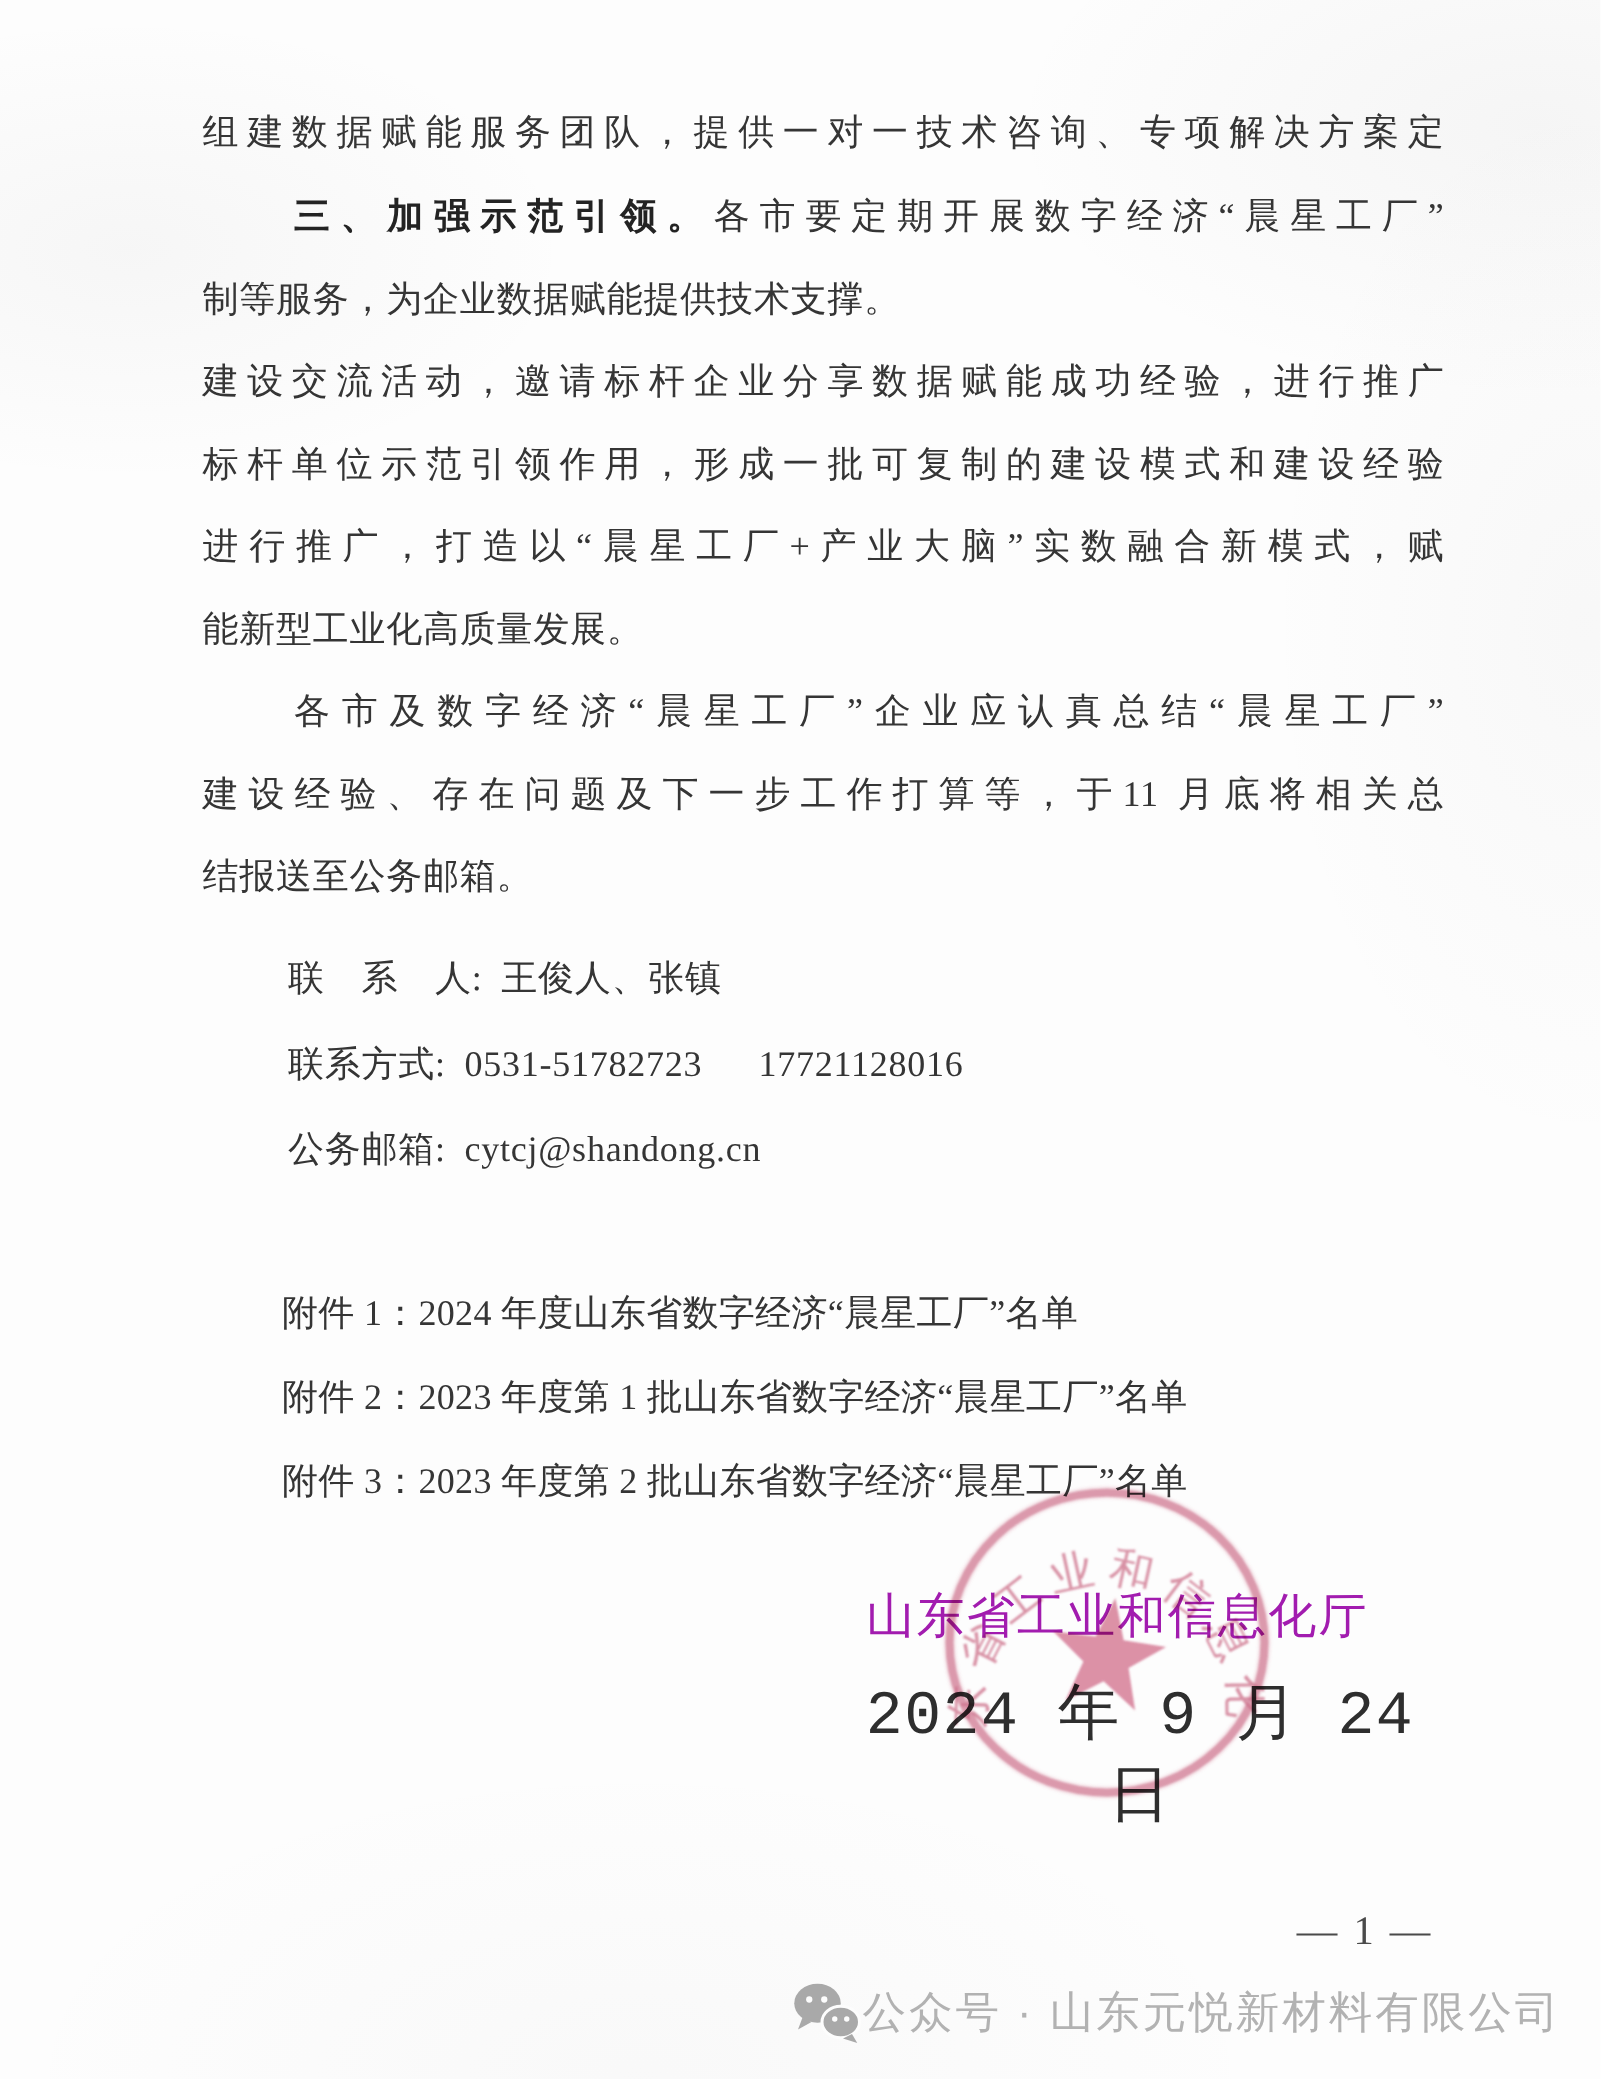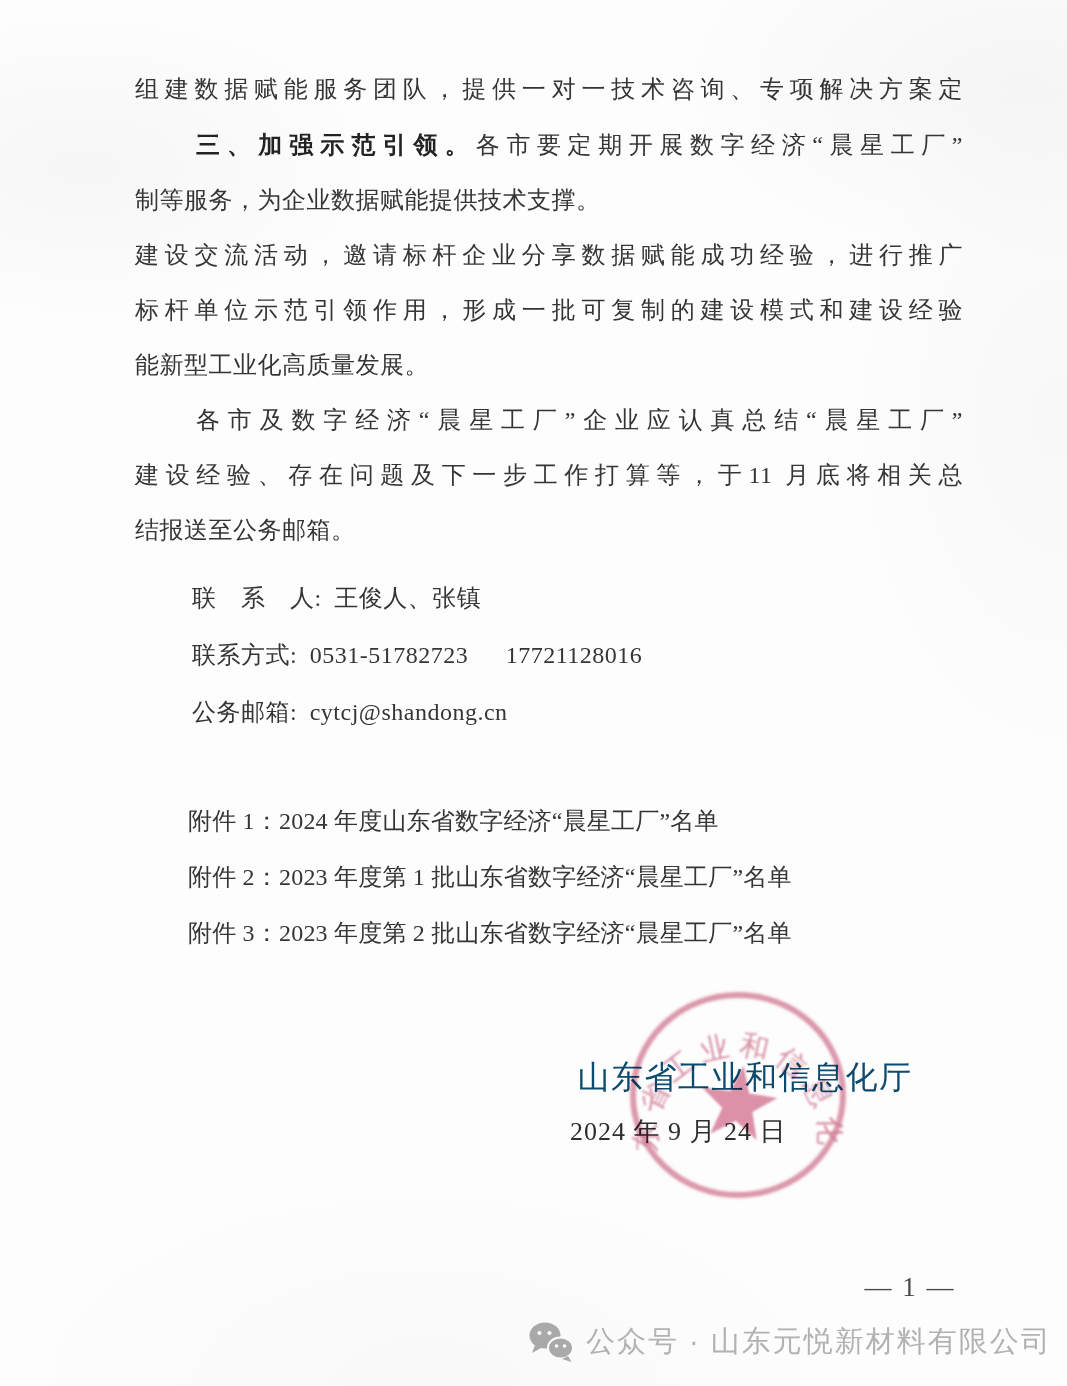--- a/index.html
+++ b/index.html
@@ -31,37 +31,37 @@
     font-weight:700;
     font-family:"Liberation Sans","DejaVu Sans",sans-serif;
     color:#232323;letter-spacing:1px;
   }
   .contact-block{margin-top:12px;line-height:57px;}
   .contact-block .line{padding-left:57px;}
   .attach-block{margin-top:52px;line-height:56px;}
   .attach-block .line{padding-left:53px;letter-spacing:0.2px;}
   .sig-org{
     position:absolute;left:555px;top:1056px;width:380px;
-    text-align:center;font-size:32px;letter-spacing:1.5px;color:#0c4a6e;
+    text-align:center;font-size:32px;letter-spacing:1.5px;color:#a21caf;
   }
   .sig-date{
     position:absolute;left:570px;top:1114px;width:380px;
-    font-size:26px;letter-spacing:1px;color:#2e2e2e;
+    text-align:center;font-size:41px;letter-spacing:1px;color:#2e2e2e;font-family:Liberation Mono, monospace;
   }
   .seal{
     position:absolute;left:618px;top:985px;width:240px;height:230px;
     mix-blend-mode:multiply;opacity:0.88;
   }
   .page-number{
     position:absolute;left:845px;top:1272px;width:130px;
     text-align:center;font-size:27px;letter-spacing:2px;color:#4a4a4a;
   }
   .footer{
     position:absolute;left:528px;top:1316px;height:52px;
-    display:flex;align-items:center;gap:11px;
+    display:flex;align-items:center;
     color:#b2b2b2;
   }
   .footer-label{
     font-family:"Liberation Sans","DejaVu Sans",sans-serif;
     font-size:29px;letter-spacing:2px;white-space:nowrap;
   }
   .wechat{width:47px;height:43px;flex:0 0 auto;}
 </style>
 </head>
 <body>
@@ -69,20 +69,21 @@
 <div class="page">
 
   <div class="doc-body">
 
     <div class="line j">组建数据赋能服务团队，提供一对一技术咨询、专项解决方案定</div>
     <div class="line j indent"><span class="lead">三、加强示范引领。</span><span>各市要定期开展数字经济“晨星工厂”</span></div>
 
     <div class="line">制等服务，为企业数据赋能提供技术支撑。</div>
     <div class="line j">建设交流活动，邀请标杆企业分享数据赋能成功经验，进行推广</div>
     <div class="line j">标杆单位示范引领作用，形成一批可复制的建设模式和建设经验</div>
+    <div class="line j">进行推广，打造以“晨星工厂+产业大脑”实数融合新模式，赋</div>
     <div class="line">能新型工业化高质量发展。</div>
 
     <div class="line j indent">各市及数字经济“晨星工厂”企业应认真总结“晨星工厂”</div>
     <div class="line j">建设经验、存在问题及下一步工作打算等，于11 月底将相关总</div>
     <div class="line">结报送至公务邮箱。</div>
 
     <div class="contact-block">
       <div class="line">联　系　人: 王俊人、张镇</div>
       <div class="line">联系方式: 0531-51782723   17721128016</div>
       <div class="line">公务邮箱: cytcj@shandong.cn</div>

